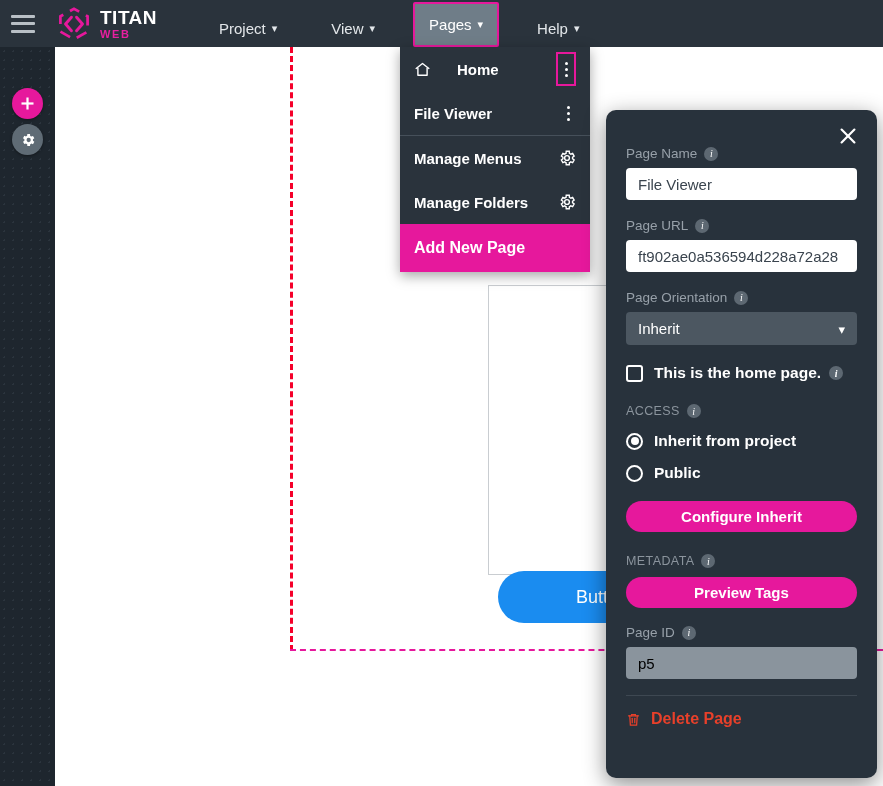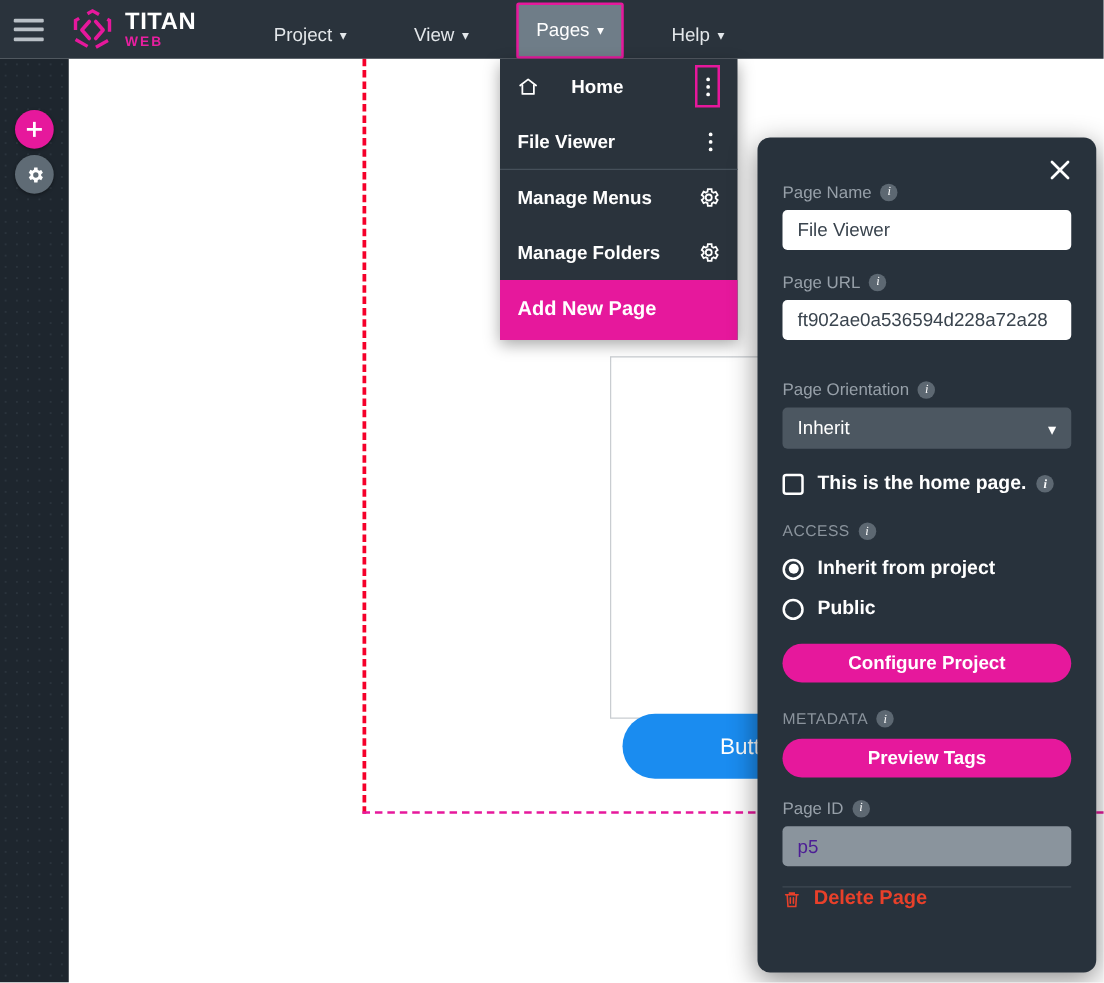--- a/index.html
+++ b/index.html
@@ -92,41 +92,41 @@
   .close-x { position: absolute; right: 18px; top: 15px; width: 22px; height: 22px;
     cursor: pointer; }
   .field-label { color: #97a0a9; font-size: 13.5px; margin-top: 0; display: flex;
     align-items: center; gap: 7px; }
   .info-i { display: inline-flex; align-items: center; justify-content: center;
     width: 14px; height: 14px; border-radius: 50%; background: #5d6872; color: #ffffff;
     font-size: 10px; font-style: italic; font-family: "Liberation Serif", serif; cursor: pointer; }
   .text-input { width: 231px; height: 32px; background: #ffffff; border: none; border-radius: 4px;
     margin-top: 7px; padding: 0 12px; color: #3a444e; font-size: 15px;
     font-family: "Liberation Sans", sans-serif; }
-  .text-input.disabled { background: #8a949d; color: #4c1d95; }
+  .text-input.disabled { background: #8a949d; color: #000000; }
   .select-wrap { position: relative; width: 231px; height: 33px; margin-top: 7px; }
   .select-box { width: 231px; height: 33px; background: #4c5761; border-radius: 4px;
     color: #ffffff; font-size: 15px; display: flex; align-items: center; padding: 0 12px; cursor: pointer; }
   .select-caret { position: absolute; right: 12px; top: 10px; color: #fff; font-size: 13px; }
   .check-row { display: flex; align-items: center; gap: 11px; margin-top: 19px; }
   .checkbox { width: 17px; height: 17px; border: 2px solid #ffffff; border-radius: 3px; cursor: pointer; }
   .check-label { color: #ffffff; font-size: 15.5px; font-weight: bold; display: flex;
      align-items: center; gap: 8px; }
   .section-label { color: #8b949d; font-size: 12.5px; letter-spacing: .4px; margin-top: 22px;
      display: flex; align-items: center; gap: 7px; }
   .radio-row { display: flex; align-items: center; gap: 11px; margin-top: 14px; cursor: pointer; }
   .radio { width: 17px; height: 17px; border: 2px solid #ffffff; border-radius: 50%;
     display: flex; align-items: center; justify-content: center; }
   .radio .dot { width: 8px; height: 8px; border-radius: 50%; background: #ffffff; }
   .radio-label { color: #ffffff; font-size: 15.5px; font-weight: bold; }
   .pill-btn { width: 231px; height: 31px; background: #e6189c; border: none; border-radius: 16px;
     color: #ffffff; font-size: 15px; font-weight: bold; cursor: pointer; display: flex;
     align-items: center; justify-content: center; font-family: "Liberation Sans", sans-serif; }
   .hr { height: 1px; background: #3e4852; width: 231px; margin-top: 16px; }
-  .delete-row { display: flex; align-items: center; gap: 10px; cursor: pointer;
+  .delete-row { display: flex; align-items: center; gap: 10px; margin-top: 14px; cursor: pointer;
      color: #e8402a; font-size: 16px; font-weight: bold; }
   .trash-ico { width: 15px; height: 17px; }
 </style>
 </head>
 <body>
 
 <div id="root">
 
   <div class="canvas">
     <div class="guide-v"></div>
@@ -250,21 +250,21 @@
       <span class="info-i">i</span>
     </div>
     <input class="text-input" type="text" value="File Viewer" style="">
 
     <div class="field-label" style="margin-top:18px;">
       <span>Page URL</span>
       <span class="info-i">i</span>
     </div>
     <input class="text-input" type="text" value="ft902ae0a536594d228a72a28" style="">
 
-    <div class="field-label" style="margin-top:32px;">
+    <div class="field-label" style="margin-top:18px;">
       <span>Page Orientation</span>
       <span class="info-i">i</span>
     </div>
     <div class="select-wrap">
       <div class="select-box">
         <span>Inherit</span>
       </div>
       <span class="select-caret">▾</span>
     </div>
 
@@ -285,21 +285,21 @@
       <span class="radio">
           <span class="dot"></span>
         </span>
       <span class="radio-label">Inherit from project</span>
     </div>
     <div class="radio-row">
       <span class="radio"></span>
       <span class="radio-label">Public</span>
     </div>
 
-    <button class="pill-btn" style="margin-top:19px;">Configure Project</button>
+    <button class="pill-btn" style="margin-top:19px;">Configure Inherit</button>
 
     <div class="section-label" style="">
       <span>METADATA</span>
       <span class="info-i">i</span>
     </div>
 
     <button class="pill-btn" style="margin-top:9px;">Preview Tags</button>
 
     <div class="field-label" style="margin-top:17px;">
       <span>Page ID</span>

